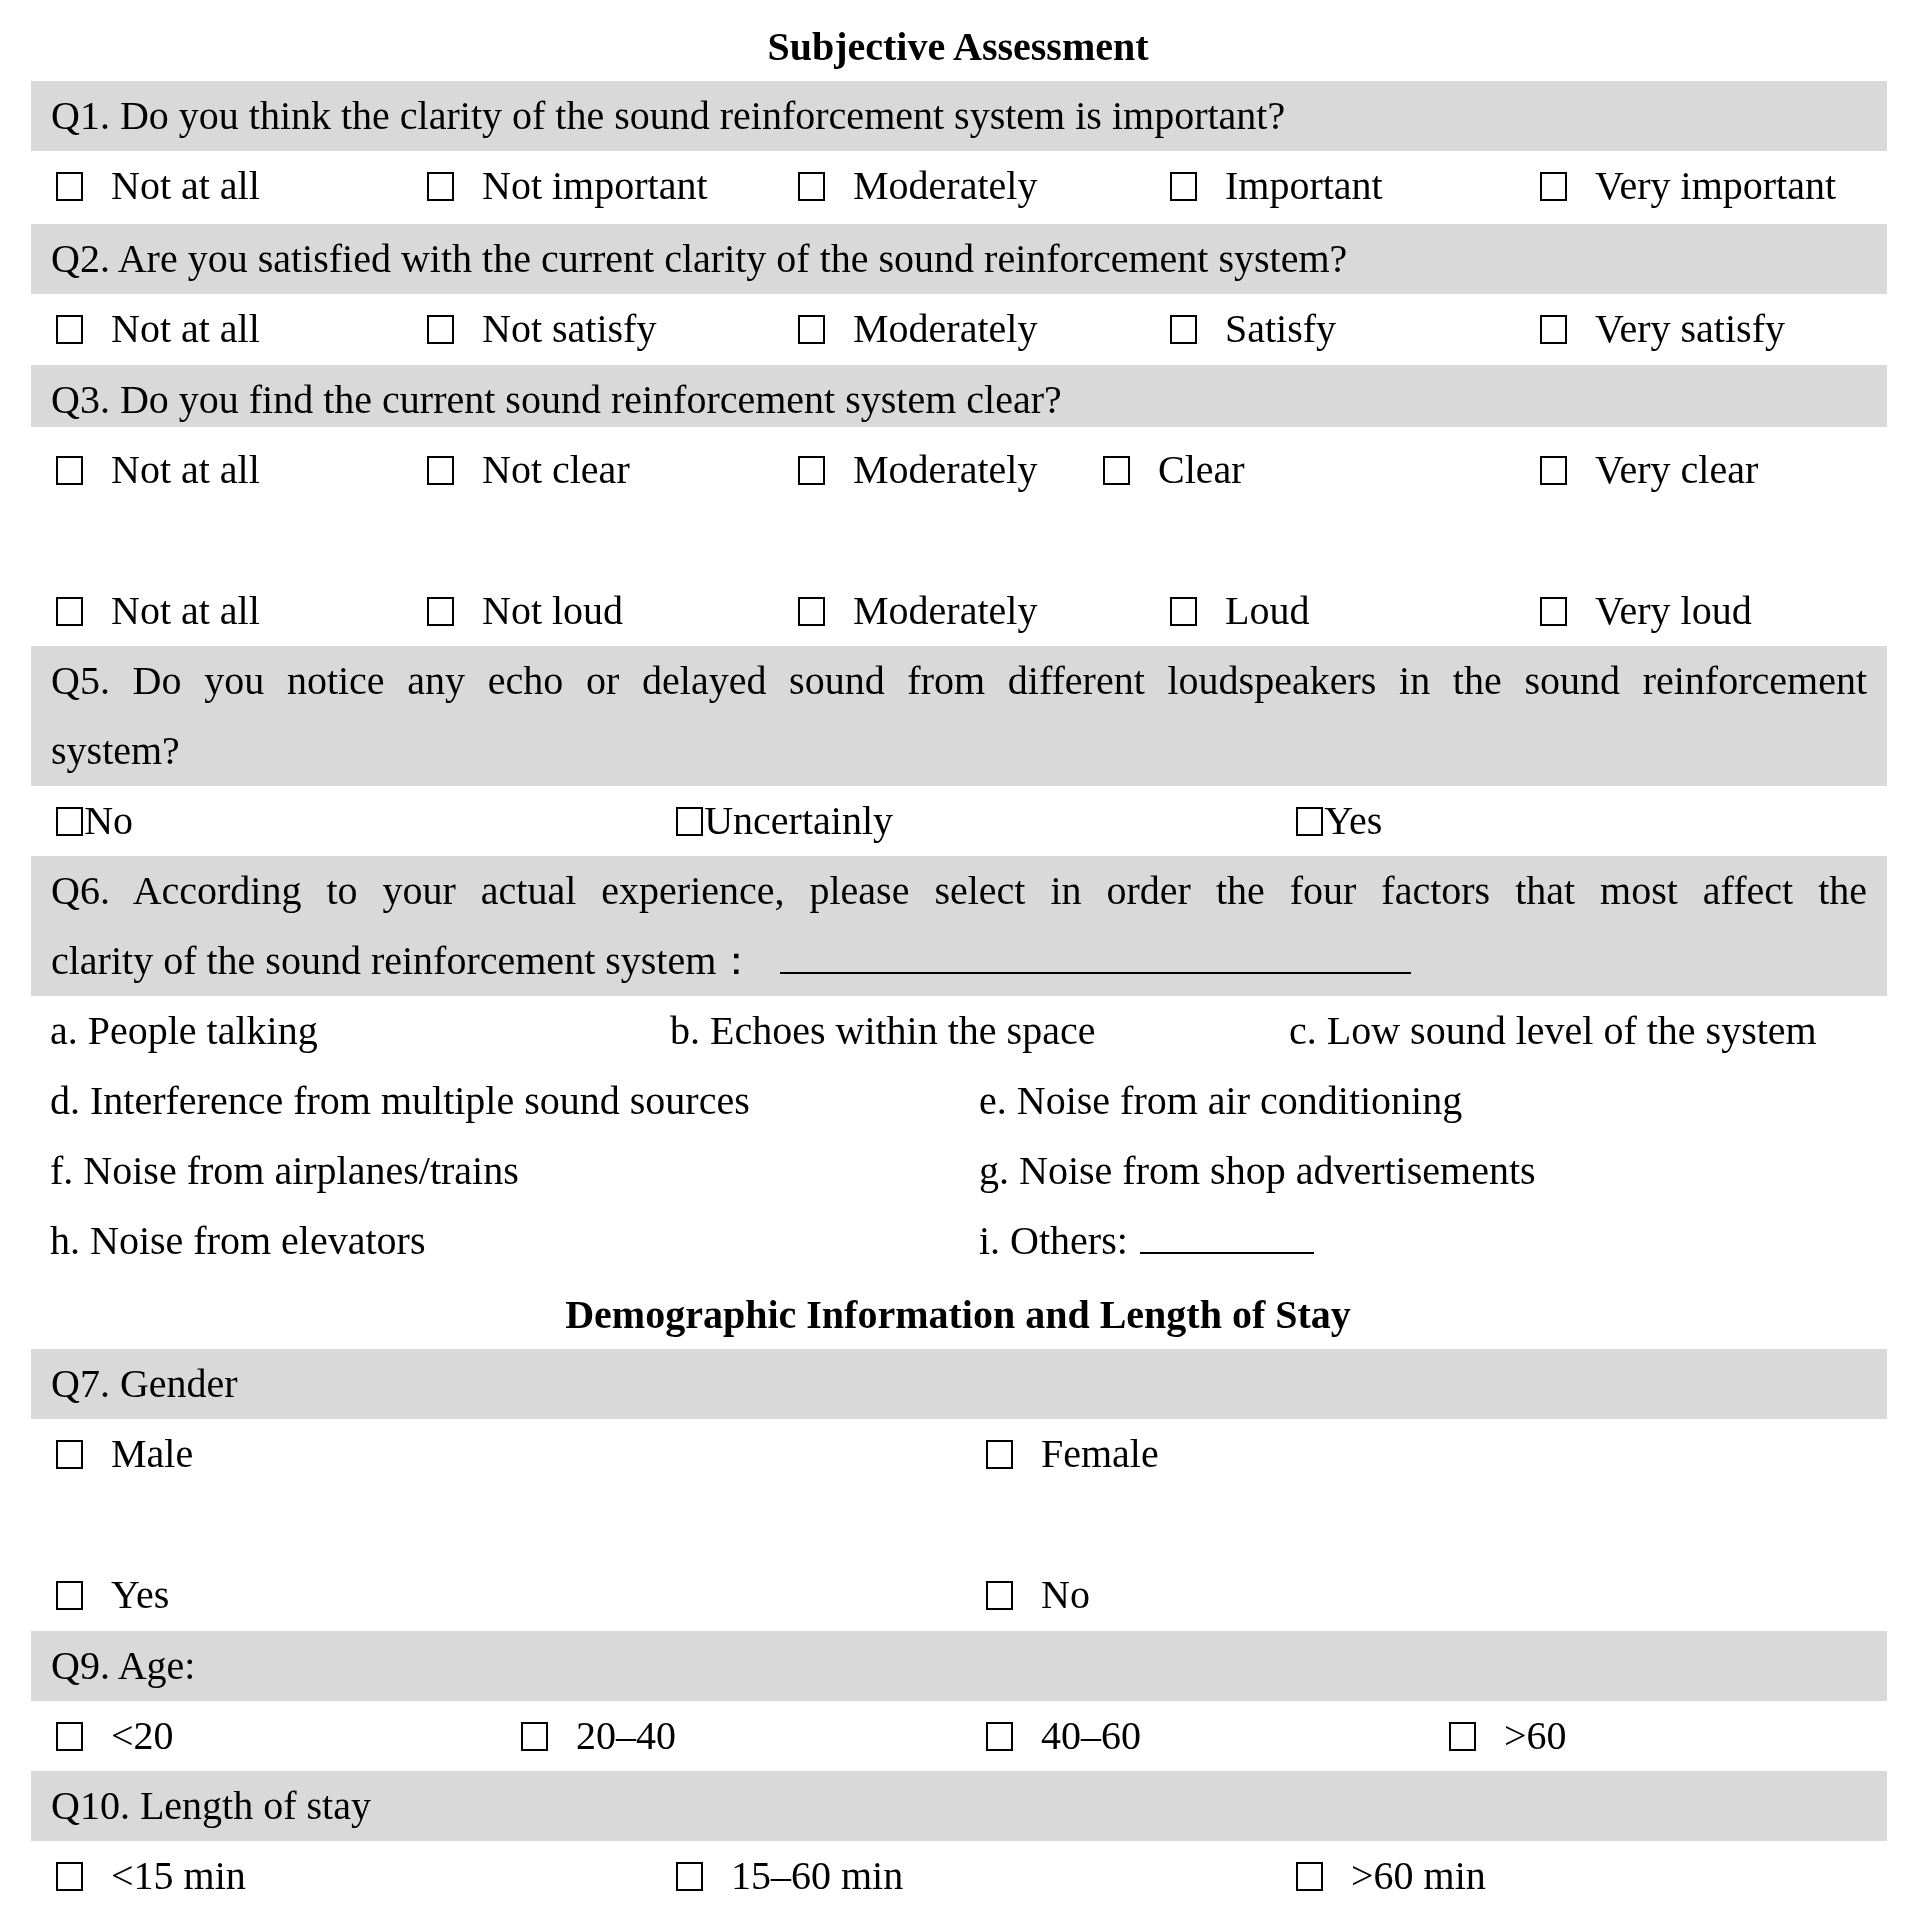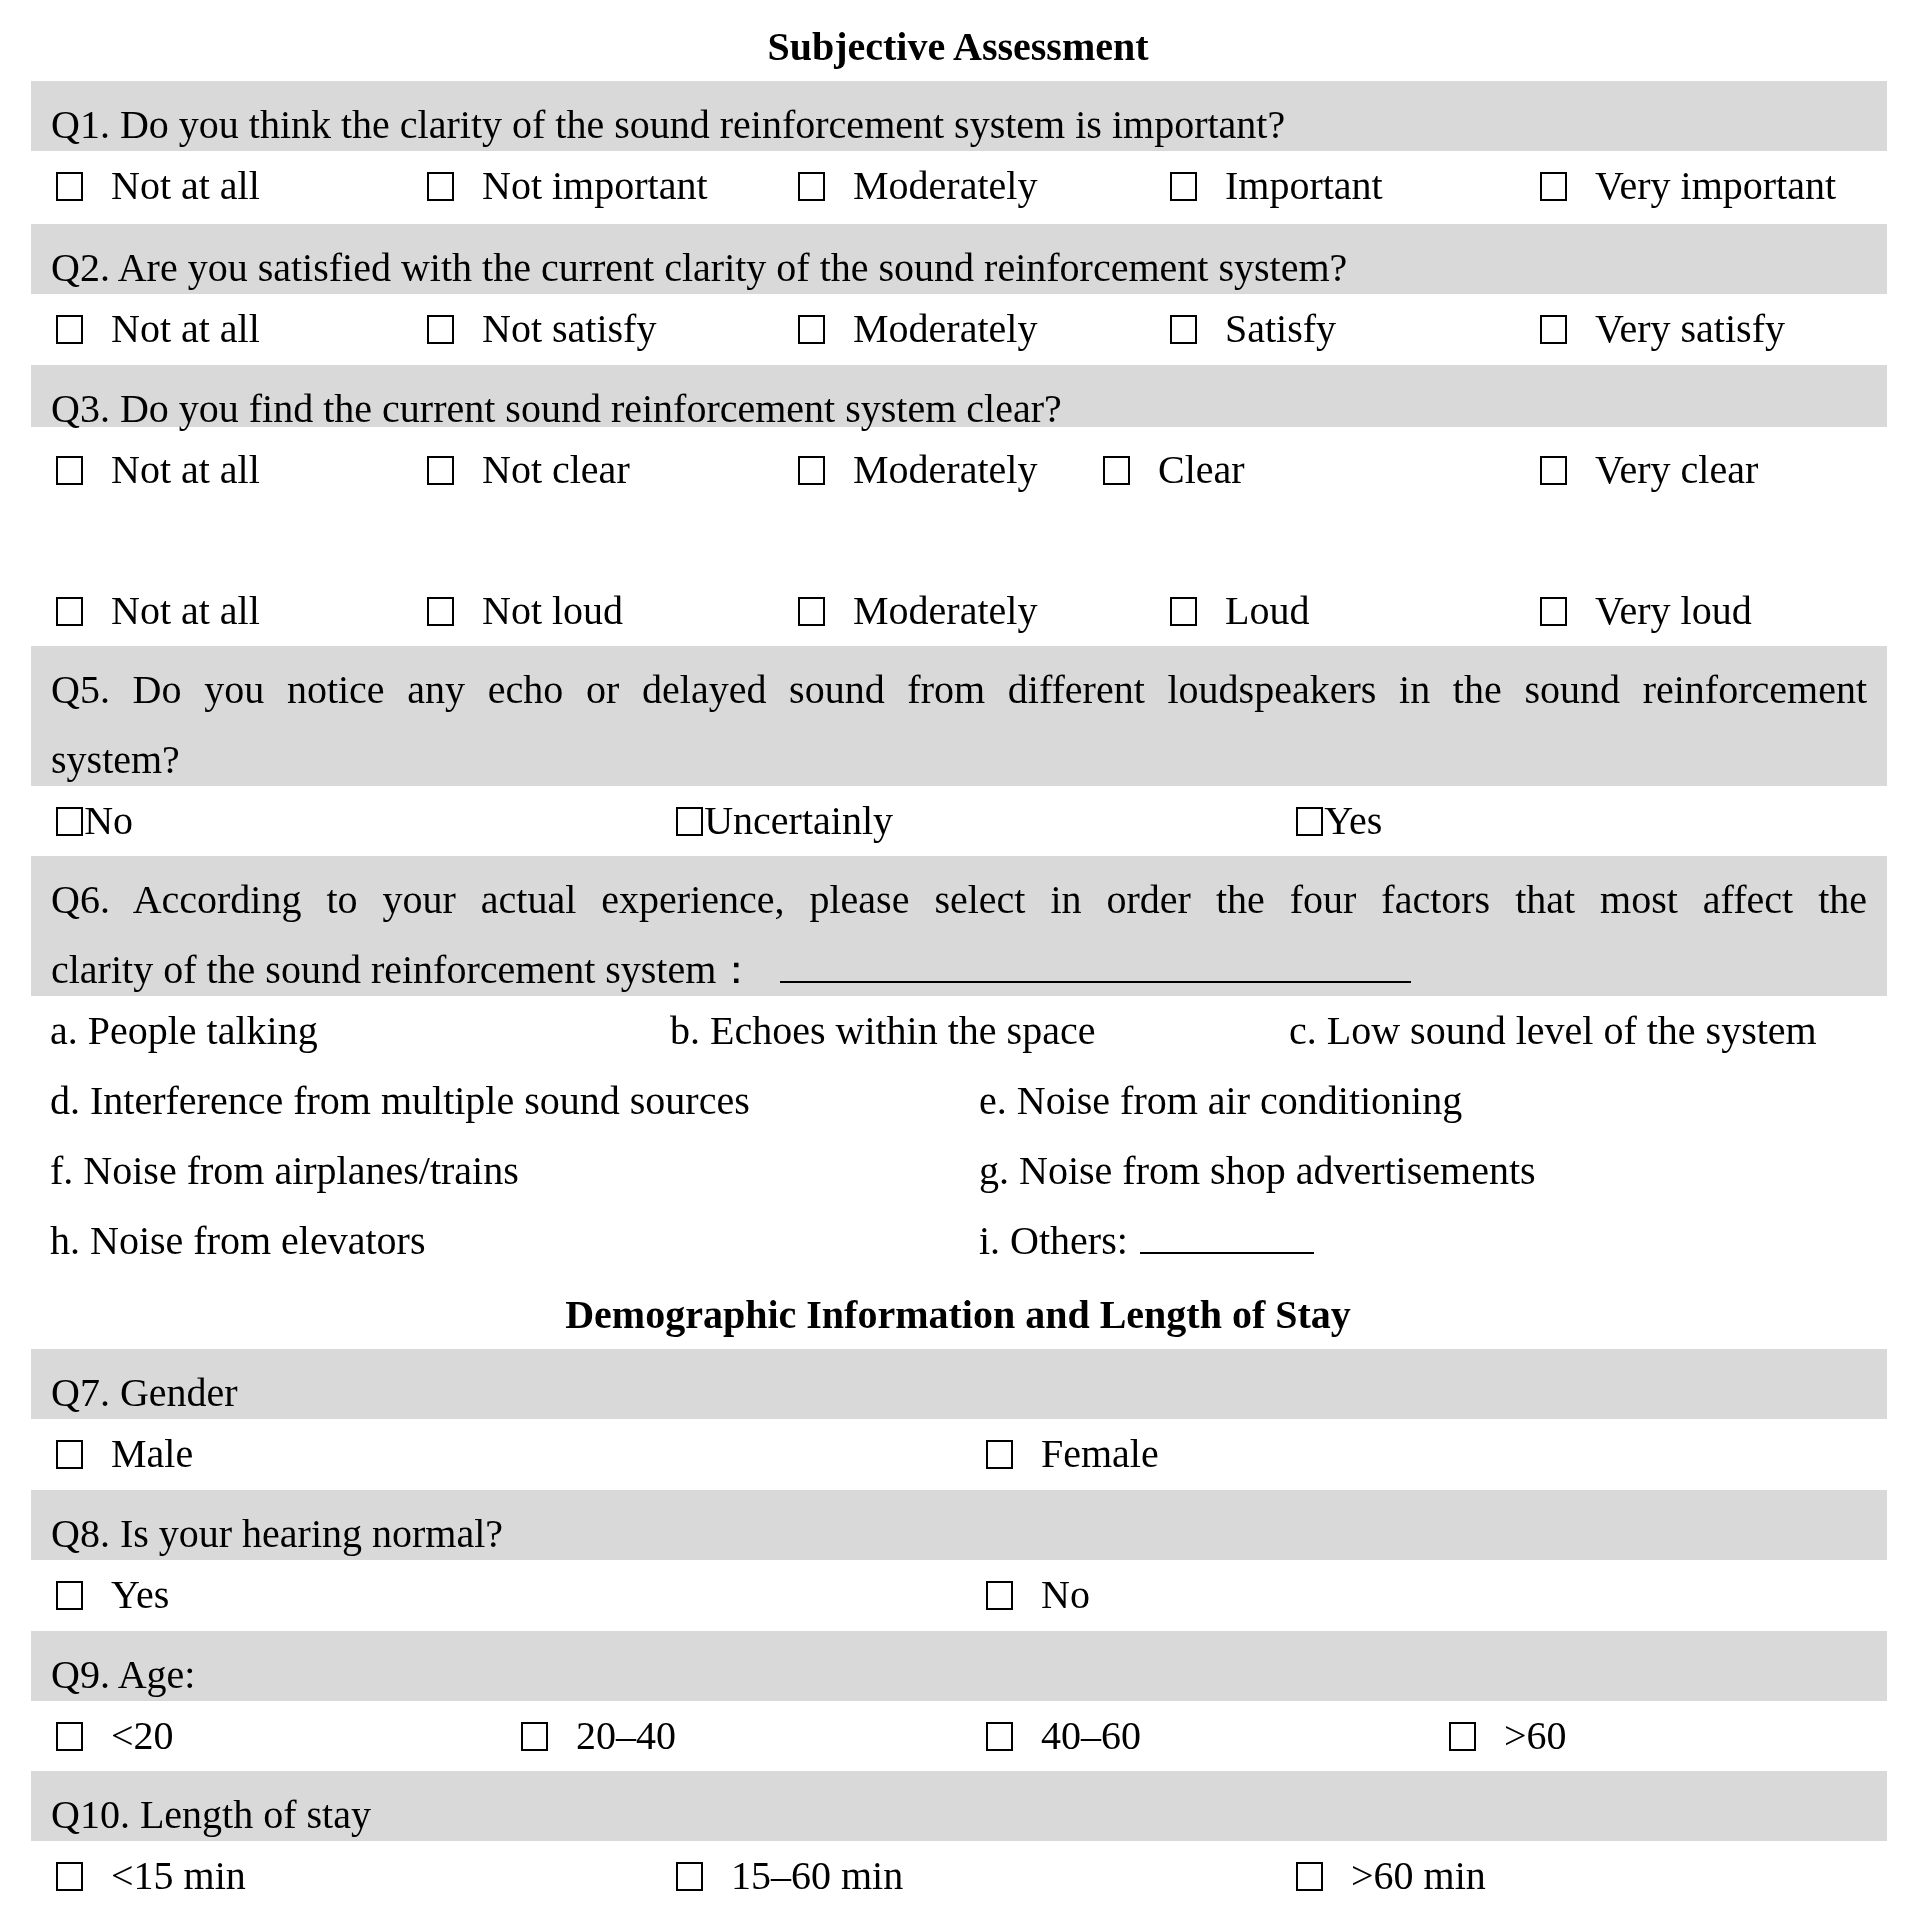--- a/index.html
+++ b/index.html
@@ -2,21 +2,21 @@
 <html style="font-size:9.4px"><head>
 <meta charset="utf-8">
 <style>
   html, body { margin: 0; padding: 0; background: #ffffff; }
   body { width: 1916px; height: 1926px; position: relative; overflow: hidden;
          font-family: "Liberation Serif", "DejaVu Serif", serif; color: #000; }
   .page { position: absolute; left: 0; top: 0; width: 1916px; height: 1926px; }
   .section-title { position: absolute; left: 0; width: 1916px; text-align: center;
          font-weight: bold; font-size: 40px; line-height: 47px; }
   .qband { position: absolute; left: 31px; width: 1856px; background: #d9d9d9;
-         font-size: 40px; line-height: 70px; padding: 9px 20px; box-sizing: border-box; }
+         font-size: 40px; line-height: 70px; padding: 0 20px; box-sizing: border-box; }
   .qband.two { line-height: 70px; text-align: justify; text-align-last: left; }
   .row { position: absolute; left: 31px; width: 1856px; height: 70px; font-size: 40px; line-height: 70px; }
   .opt { position: absolute; top: 0; white-space: nowrap; }
   .box { display: inline-block; width: 27px; height: 29px; border: 2.4px solid #000; box-sizing: border-box;
          vertical-align: -2.4px; margin-right: 28px; background: #fff; }
   .box.tight { margin-right: 1.2px; }
   .blank { display: inline-block; border-bottom: 2.9px solid #000; vertical-align: baseline; height: 5.9px; }
   .factor { position: absolute; white-space: nowrap; font-size: 40px; line-height: 70px; }
 </style>
 </head>
@@ -86,21 +86,20 @@
   <div class="factor" style="left:979px;top:1206px"><span>i. Others:</span><span class="blank" style="width:174px;margin-left:11.8px"></span></div>
 
   <div class="section-title" style="top:1291px">Demographic Information and Length of Stay</div>
 
   <div class="qband" style="top:1349px;height:70px">Q7. Gender</div>
   <div class="row" style="top:1419px">
     <span class="opt" style="left:25px"><span class="box"></span><span>Male</span></span>
     <span class="opt" style="left:955px"><span class="box"></span><span>Female</span></span>
   </div>
 
-  <div class="qband" style="top:1490px;height:70px">Q8. Is your hearing normal?</div>
   <div class="row" style="top:1560px">
     <span class="opt" style="left:25px"><span class="box"></span><span>Yes</span></span>
     <span class="opt" style="left:955px"><span class="box"></span><span>No</span></span>
   </div>
 
   <div class="qband" style="top:1631px;height:70px">Q9. Age:</div>
   <div class="row" style="top:1701px">
     <span class="opt" style="left:25px"><span class="box"></span><span>&lt;20</span></span>
     <span class="opt" style="left:490px"><span class="box"></span><span>20–40</span></span>
     <span class="opt" style="left:955px"><span class="box"></span><span>40–60</span></span>

